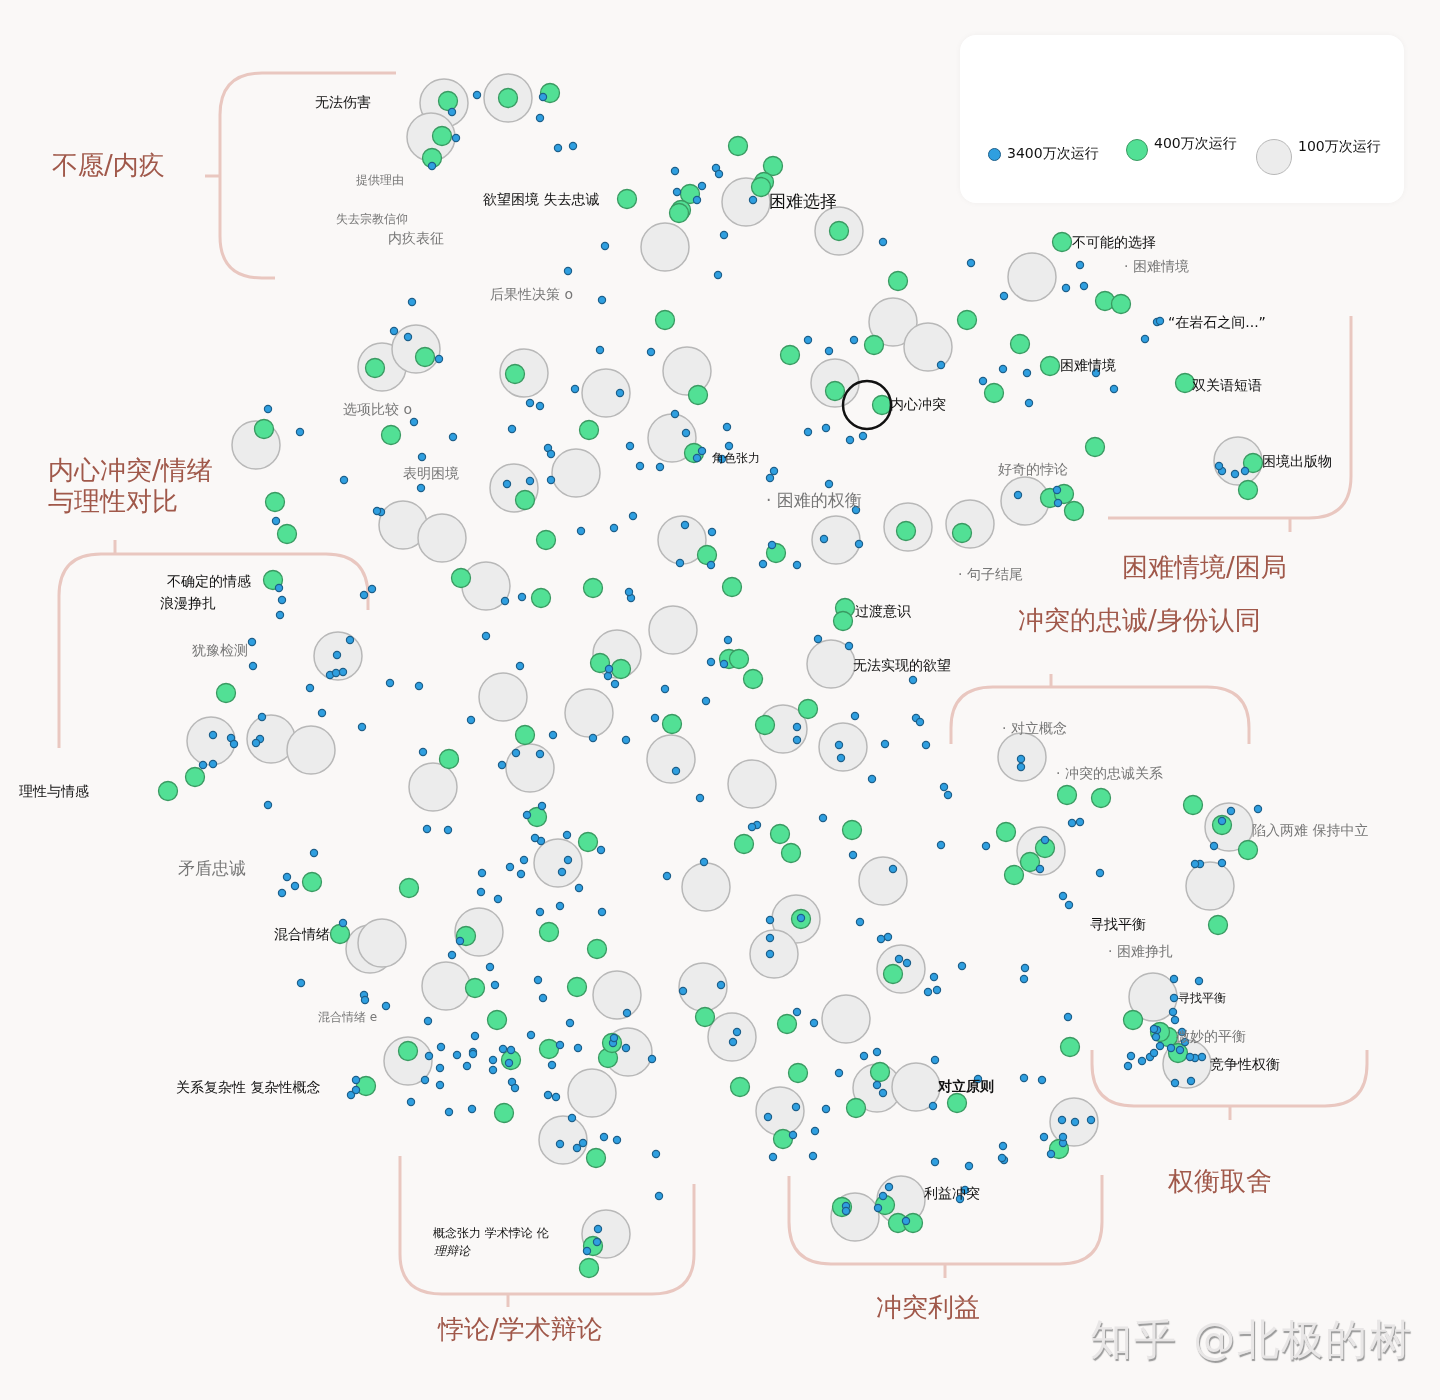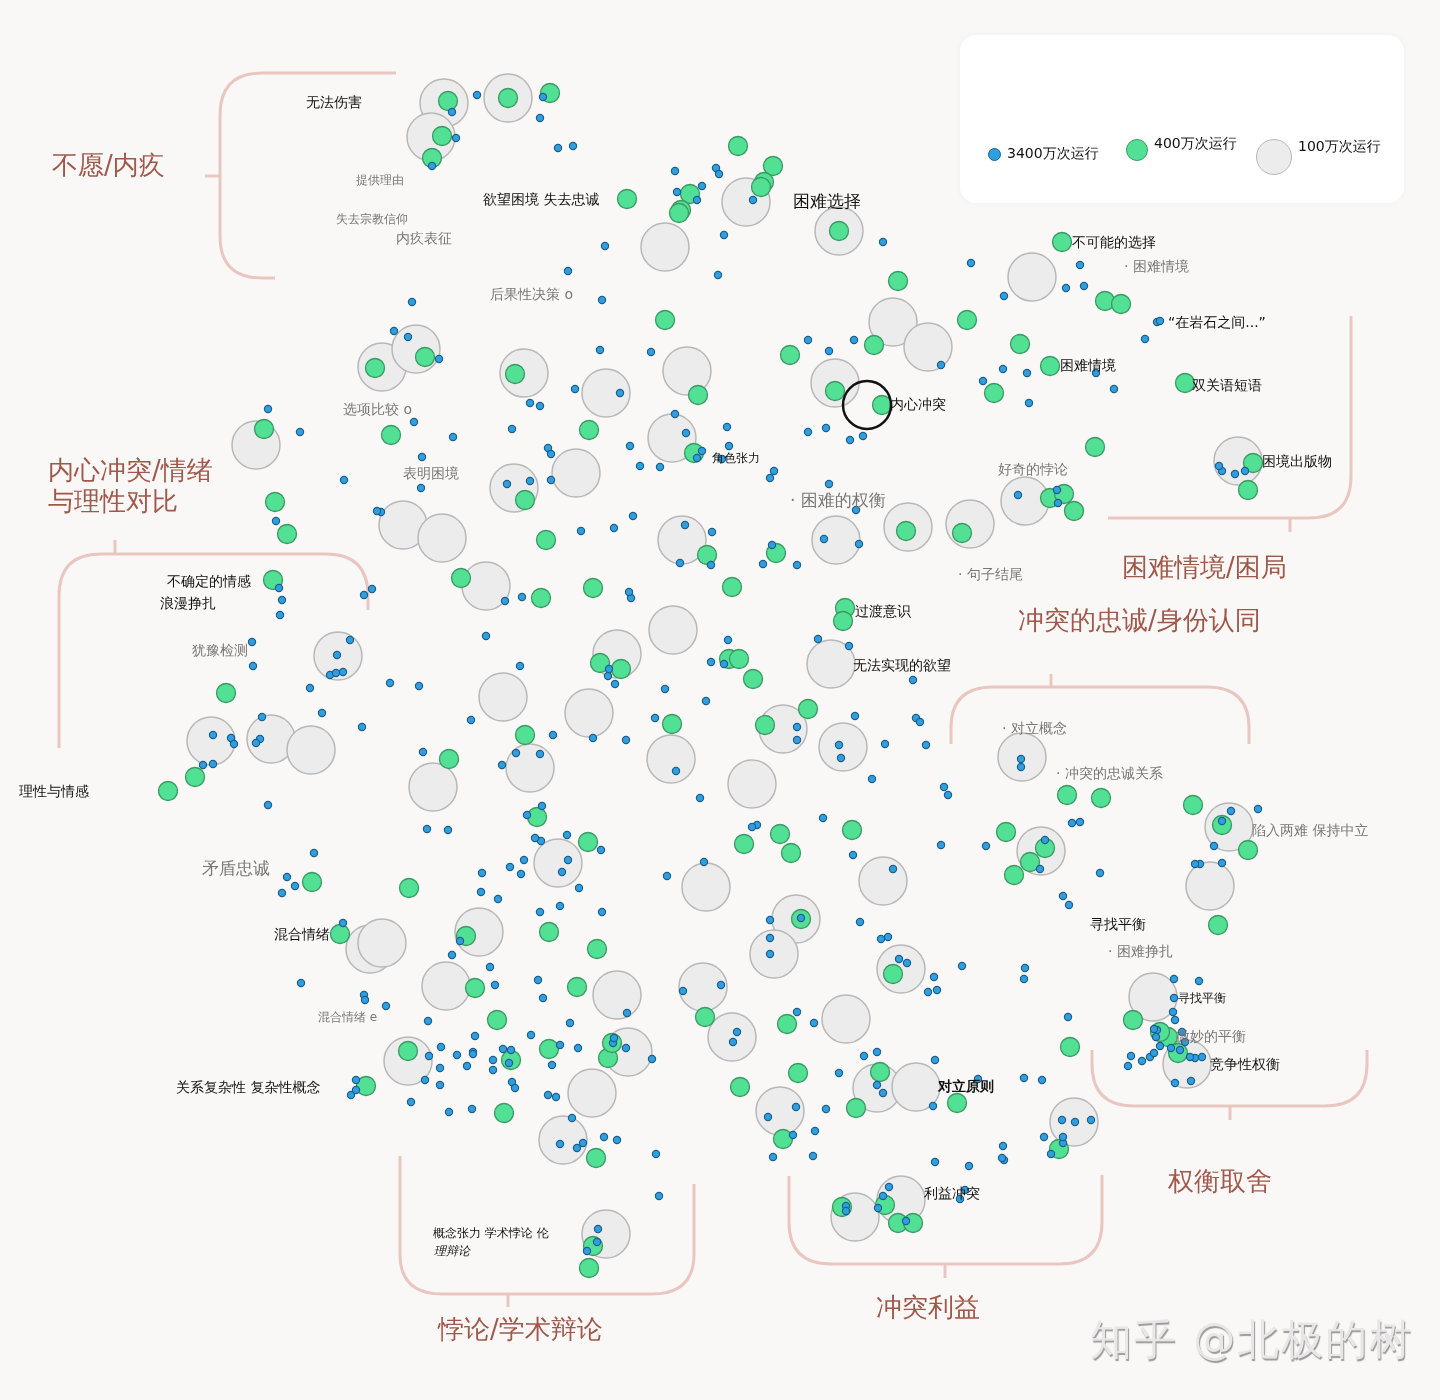--- a/index.html
+++ b/index.html
@@ -8,21 +8,21 @@
   .legend{position:absolute;left:960px;top:35px;width:444px;height:168px;background:#ffffff;border-radius:16px;box-shadow:0 0 6px rgba(0,0,0,0.04);}
   .legend-title{position:absolute;left:24px;top:20px;font-size:29px;color:#111;letter-spacing:1px;}
   .legend-item{position:absolute;top:104px;font-size:14px;color:#111;display:flex;align-items:center;}
   .legend-item .sw{border-radius:50%;display:inline-block;margin-right:6px;}
   .sw-blue{width:11px;height:11px;background:#2f9fe0;border:1.5px solid #1d5f8a;}
   .sw-green{width:20px;height:20px;background:#52e095;border:1.5px solid #3a9a62;}
   .sw-gray{width:34px;height:34px;background:#ececec;border:1.5px solid #b8b8b8;}
   .cat{position:absolute;color:#a0584a;font-size:26px;line-height:31px;white-space:nowrap;}
   .lbl{position:absolute;font-size:14px;color:#111;white-space:nowrap;line-height:18px;}
   .lbl.gray{color:#777;}
-  .lbl.big{font-size:17px;padding-left:24px;}
+  .lbl.big{font-size:17px;}
   .watermark{position:absolute;left:1090px;top:1312px;font-size:42px;color:#e8e6e6;text-shadow:1px 2px 1px #9a9a9a;letter-spacing:2px;}
 </style>
 </head>
 <body>
 
 <svg id="plot" xmlns="http://www.w3.org/2000/svg" width="1440" height="1400">
   <g id="brackets">
       <path d="M396 73 L262 73 Q220 73 220 115 L220 236 Q220 278 262 278 L275 278 M205 176 L220 176" fill="none" stroke="#e9c7c0" stroke-width="3"></path>
       <path d="M59 748 L59 596 Q59 554 101 554 L326 554 Q368 554 368 596 L368 610 M115 540 L115 554" fill="none" stroke="#e9c7c0" stroke-width="3"></path>
       <path d="M1351 316 L1351 476 Q1351 518 1309 518 L1108 518 M1290 518 L1290 532" fill="none" stroke="#e9c7c0" stroke-width="3"></path>
@@ -592,24 +592,24 @@
       <circle cx="1190" cy="1057" r="3.6" fill="#2f9fe0" stroke="#1d5f8a" stroke-width="1.2"></circle>
       <circle cx="1156" cy="1037" r="3.6" fill="#2f9fe0" stroke="#1d5f8a" stroke-width="1.2"></circle>
       <circle cx="1160" cy="1046" r="3.6" fill="#2f9fe0" stroke="#1d5f8a" stroke-width="1.2"></circle>
     </g>
   <g id="layer-highlight">
       <circle cx="867" cy="405" r="24" fill="none" stroke="#111" stroke-width="2.5"></circle>
     </g>
 </svg>
 
 <div id="labels">
-    <div class="lbl" style="left: 306px; top: 93px;">无法伤害</div>
+    <div class="lbl" style="left: 315px; top: 93px;">无法伤害</div>
     <div class="lbl gray" style="font-size: 12px; left: 356px; top: 171px;">提供理由</div>
     <div class="lbl gray" style="font-size: 12px; left: 336px; top: 210px;">失去宗教信仰</div>
-    <div class="lbl gray" style="left: 388px; top: 229px; margin-left: 8px;">内疚表征</div>
+    <div class="lbl gray" style="left: 388px; top: 229px;">内疚表征</div>
     <div class="lbl" style="left: 483px; top: 190px;">欲望困境 失去忠诚</div>
     <div class="lbl big" style="left: 769px; top: 192px;">困难选择</div>
     <div class="lbl gray" style="left: 490px; top: 285px;">后果性决策 o</div>
     <div class="lbl" style="left: 1072px; top: 233px;">不可能的选择</div>
     <div class="lbl gray" style="left: 1124px; top: 257px;">· 困难情境</div>
     <div class="lbl" style="left: 1168px; top: 313px;">“在岩石之间...”</div>
     <div class="lbl" style="left: 1060px; top: 356px;">困难情境</div>
     <div class="lbl" style="left: 1192px; top: 376px;">双关语短语</div>
     <div class="lbl" style="left: 890px; top: 395px;">内心冲突</div>
     <div class="lbl gray" style="left: 343px; top: 400px;">选项比较 o</div>

